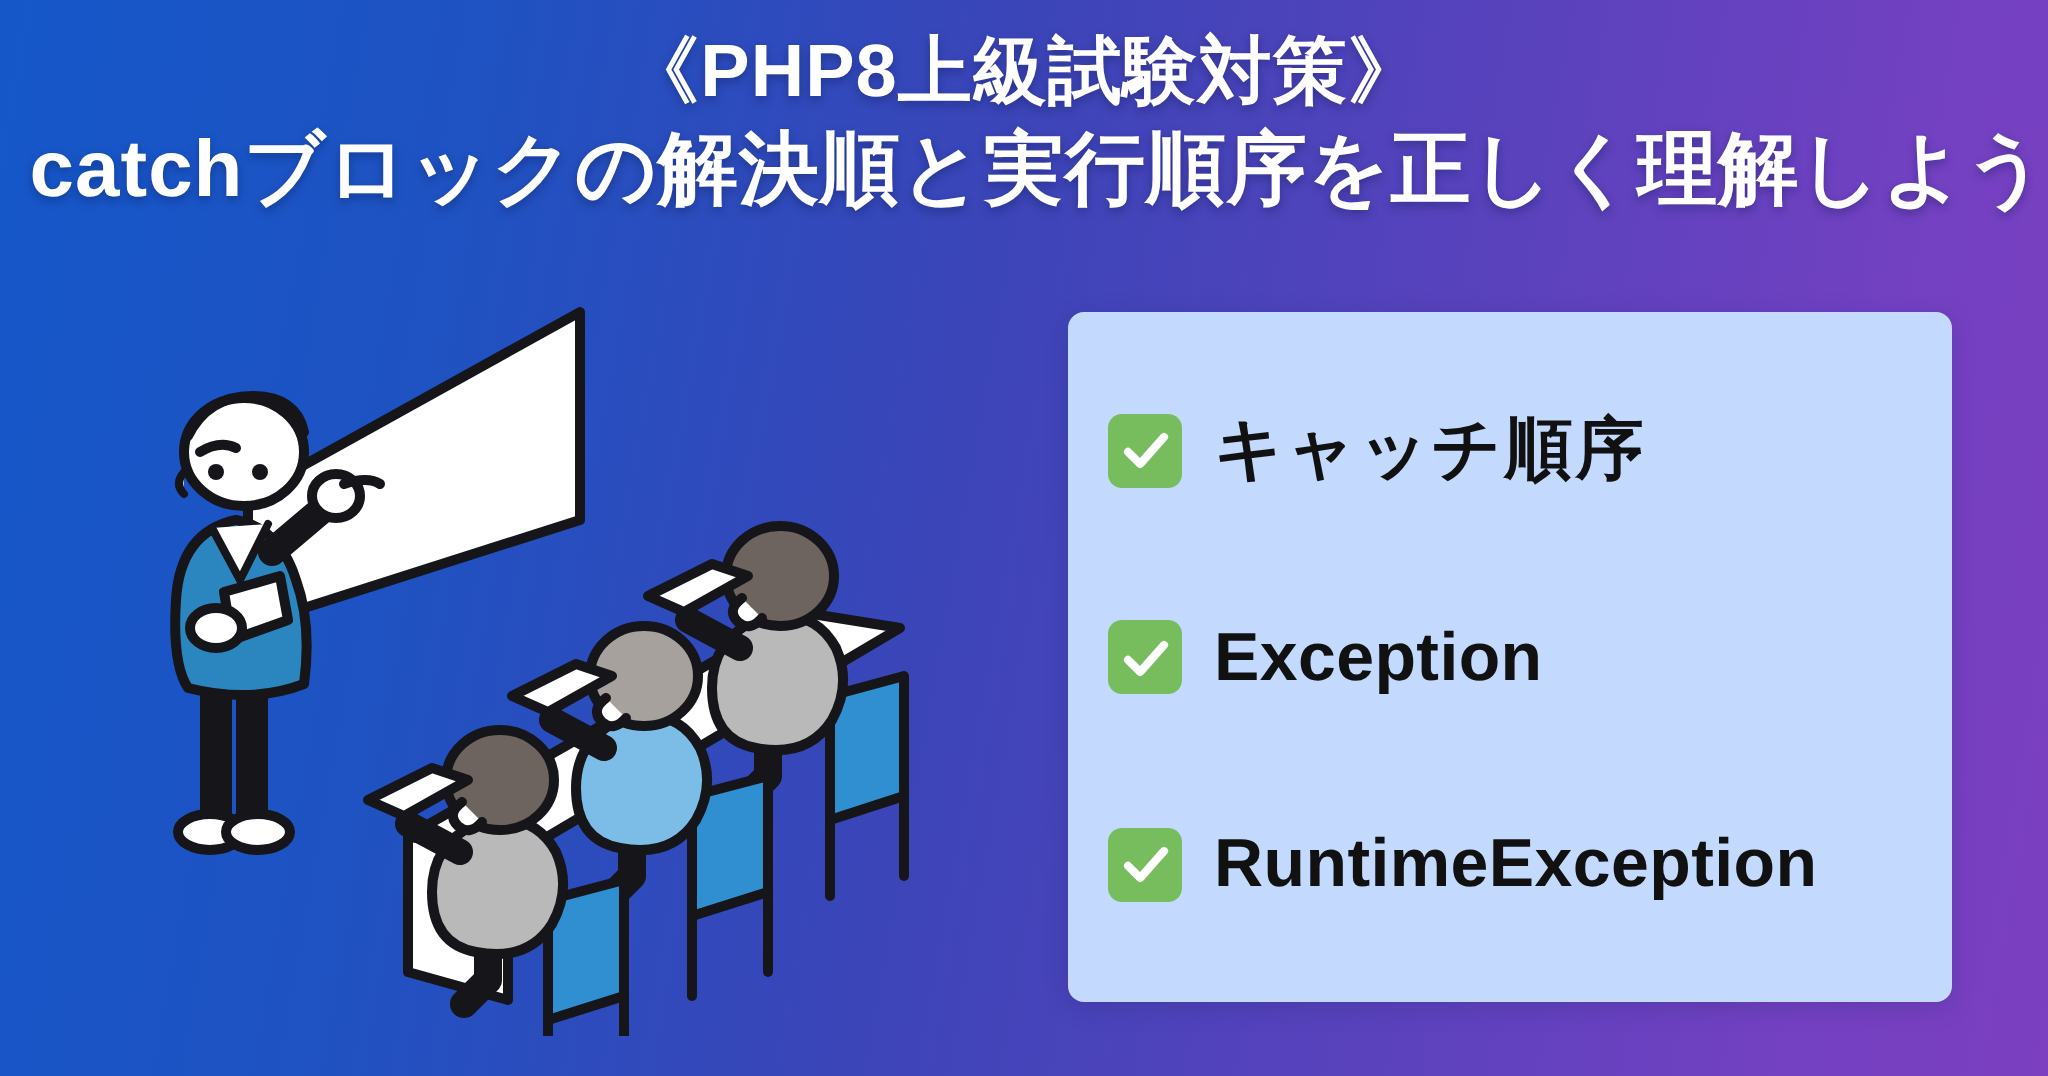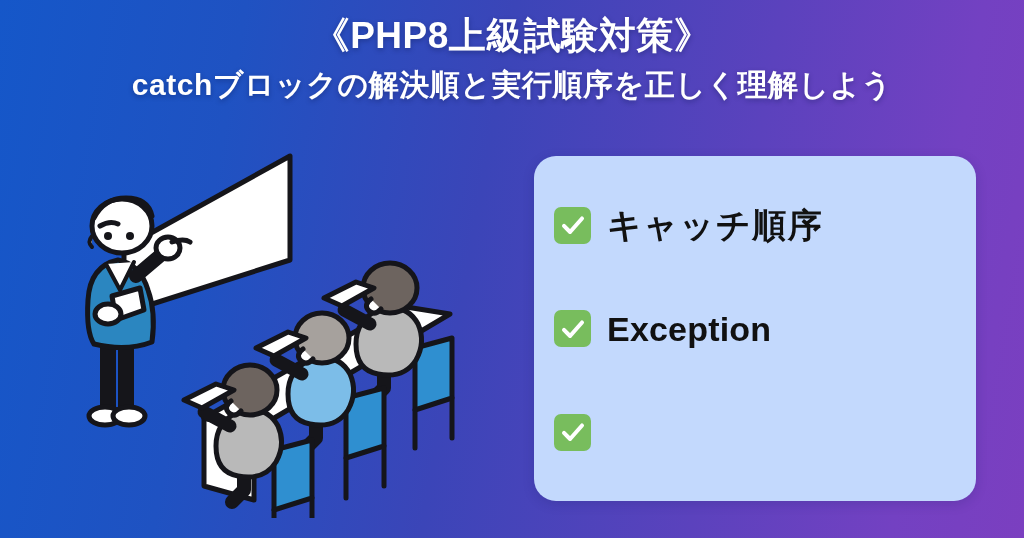--- a/index.html
+++ b/index.html
@@ -31,33 +31,34 @@
     font-weight: bold;
     letter-spacing: 0.5px;
     text-shadow: 0 2px 5px rgba(10, 20, 70, 0.35);
     white-space: nowrap;
   }
   #title-line-1 {
     font-size: 37px;
     line-height: 48px;
   }
   #title-line-2 {
-    font-size: 30px;
+    font-size: 40px;
     line-height: 50px;
+    text-align: right;
   }
 
   
   #checklist-panel {
     position: absolute;
     left: 534px;
     top: 156px;
     width: 442px;
     height: 345px;
     background: #c3d9fd;
-    border-radius: 22px;
+    border-radius: 8px;
     box-shadow: 0 3px 12px rgba(20, 25, 90, 0.18);
     box-sizing: border-box;
     padding: 45px 0 45px 20px;
     display: flex;
     flex-direction: column;
     justify-content: space-between;
   }
   .check-row {
     display: flex;
     align-items: center;
@@ -229,17 +230,18 @@
       <span class="check-label">Exception</span>
     </div>
 
 
     <div class="check-row">
       <span class="check-box">
         <svg viewBox="0 0 24 24" aria-hidden="true">
           <path d="M4 12.8 L9.4 18.2 L20 6.2" fill="none" stroke="#ffffff" stroke-width="3.6" stroke-linecap="round" stroke-linejoin="round"></path>
         </svg>
       </span>
+      <span class="check-label">RuntimeException</span>
     </div>
 
   </div>
 
 </div>
 
 </body></html>

